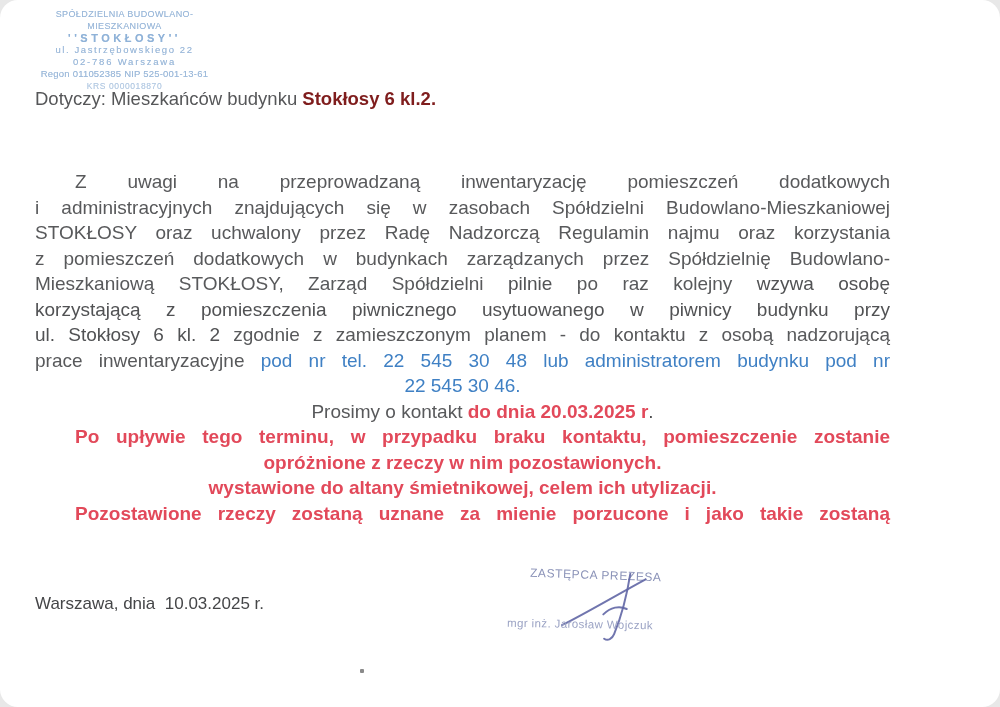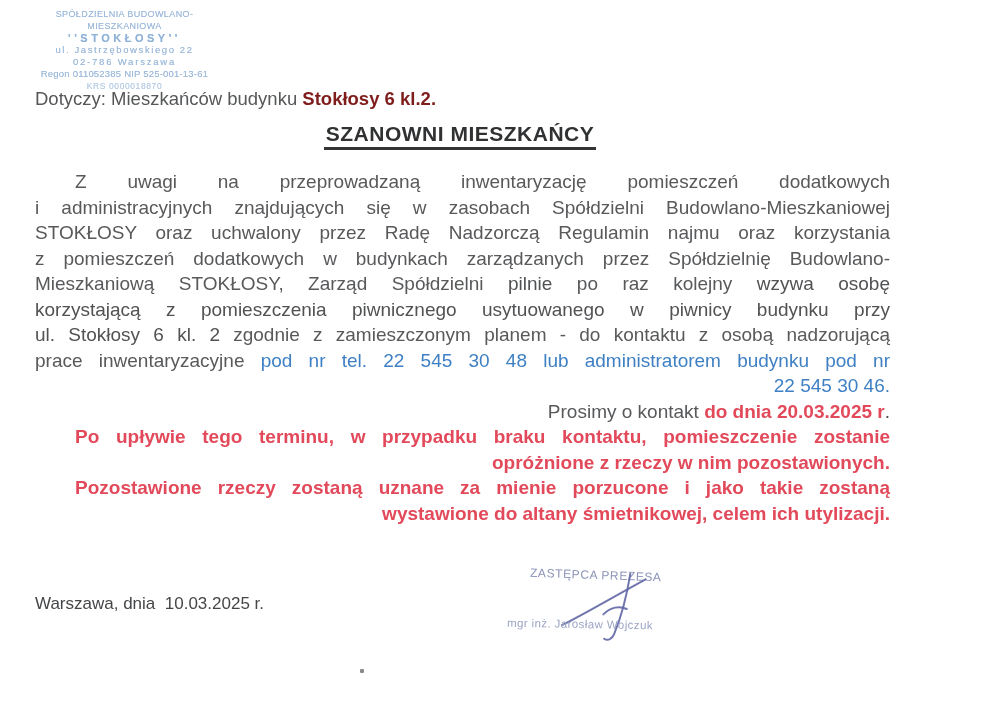--- a/index.html
+++ b/index.html
@@ -1,37 +1,37 @@
 <!DOCTYPE html>
 <html><head>
 <meta charset="utf-8">
 <style>
   html,body { margin:0; padding:0; }
   body { width:1000px; height:707px; background:#e8e8e8; font-family:"Liberation Sans", sans-serif; }
-  .page { position:relative; width:1000px; height:707px; background:#ffffff; overflow:hidden; }
+  .page { position:relative; width:1000px; height:707px; background:#ffffff; overflow:hidden;border-radius:18px; }
 
   
   .stamp { position:absolute; left:22px; top:8px; width:205px; text-align:center;
            color:#9cb9da; text-shadow:0 0 0.6px #b9cfe6; line-height:12px; }
   .stamp .s1 { font-size:9px;   letter-spacing:0.4px; }
   .stamp .s2 { font-size:11px;  letter-spacing:3.5px; font-weight:700; color:#8fb2d8; }
   .stamp .s3 { font-size:9.5px; letter-spacing:1.6px;text-align:center; }
   .stamp .s4 { font-size:9.5px; letter-spacing:1.8px; }
   .stamp .s5 { font-size:9.5px; letter-spacing:0.2px; }
   .stamp .s6 { font-size:8.5px; letter-spacing:0.6px; opacity:0.75; }
 
   .regarding { position:absolute; left:35px; top:88px; font-size:18.5px; color:#565759; }
   .regarding .b { font-weight:700; color:#7f1d1d; }
 
   .title-wrap { position:absolute; left:0; top:122px; width:920px; text-align:center; }
   .title { display:inline-block; font-size:21px; font-weight:700; letter-spacing:0.5px;
            color:#303132; border-bottom:3px solid #333436; padding:0 2px 1px 2px; }
 
   .content { position:absolute; left:35px; top:169px; width:855px; font-size:19px; }
-  .line { line-height:25.5px; text-align:right; white-space:normal; }
+  .line { line-height:25.5px; text-align:center; white-space:normal; }
   .line.jst { text-align:justify; text-align-last:justify; }
   .line.ind { padding-left:40px; }
   .seg-normal  { color:#58595b; }
   .seg-bold    { color:#515254; font-weight:400; }
   .seg-blue    { color:#3f80c4; }
   .seg-redbold { color:#e2495a; font-weight:700;margin-top:28px; }
   .seg-dark    { color:#4a4b4d; }
 
   .date-line { position:absolute; left:35px; top:594px; font-size:17px; color:#454648; white-space:pre; }
 
@@ -54,39 +54,36 @@
     <div class="s1">SPÓŁDZIELNIA BUDOWLANO-MIESZKANIOWA</div>
     <div class="s2">''STOKŁOSY''</div>
     <div class="s3">ul. Jastrzębowskiego 22</div>
     <div class="s4">02-786 Warszawa</div>
     <div class="s5">Regon 011052385  NIP 525-001-13-61</div>
     <div class="s6">KRS 0000018870</div>
   </div>
 
   <div class="regarding"><span>Dotyczy: Mieszkańców budynku </span><span class="b">Stokłosy 6 kl.2.</span></div>
 
-  <div class="title-wrap">
-    <span class="title">SZANOWNI MIESZKAŃCY</span>
-  </div>
 
   <div class="content">
       <div class="line ind jst"><span class="seg-normal">Z uwagi na przeprowadzaną inwentaryzację pomieszczeń dodatkowych</span></div>
       <div class="line jst"><span class="seg-normal">i administracyjnych znajdujących się w zasobach Spółdzielni Budowlano-Mieszkaniowej</span></div>
       <div class="line jst"><span class="seg-normal">STOKŁOSY oraz uchwalony przez Radę Nadzorczą Regulamin najmu oraz korzystania</span></div>
       <div class="line jst"><span class="seg-normal">z pomieszczeń dodatkowych w budynkach zarządzanych przez Spółdzielnię Budowlano-</span></div>
       <div class="line jst"><span class="seg-normal">Mieszkaniową STOKŁOSY, Zarząd Spółdzielni </span><span class="seg-bold">pilnie</span><span class="seg-normal"> po raz kolejny </span><span class="seg-bold">wzywa osobę</span></div>
       <div class="line jst"><span class="seg-bold">korzystającą z pomieszczenia piwnicznego usytuowanego w piwnicy budynku przy</span></div>
       <div class="line jst"><span class="seg-bold">ul. Stokłosy 6 kl. 2</span><span class="seg-normal"> zgodnie z zamieszczonym planem - do kontaktu z osobą nadzorującą</span></div>
       <div class="line jst"><span class="seg-normal">prace inwentaryzacyjne </span><span class="seg-blue">pod nr tel. 22 545 30 48 lub administratorem budynku pod nr</span></div>
       <div class="line"><span class="seg-blue">22 545 30 46.</span></div>
       <div class="line ind"><span class="seg-normal">Prosimy o kontakt </span><span class="seg-redbold">do dnia 20.03.2025 r</span><span class="seg-dark">.</span></div>
       <div class="line ind jst"><span class="seg-redbold">Po upływie tego terminu, w przypadku braku kontaktu, pomieszczenie zostanie</span></div>
       <div class="line"><span class="seg-redbold">opróżnione z rzeczy w nim pozostawionych.</span></div>
+      <div class="line"><span class="seg-redbold">wystawione do altany śmietnikowej, celem ich utylizacji.</span></div>
       <div class="line ind jst"><span class="seg-redbold">Pozostawione rzeczy zostaną uznane za mienie porzucone i jako takie zostaną</span></div>
-      <div class="line"><span class="seg-redbold">wystawione do altany śmietnikowej, celem ich utylizacji.</span></div>
     </div>
 
   <div class="date-line">Warszawa, dnia  10.03.2025 r.</div>
 
   <div class="sig">
     <div class="sig-role">ZASTĘPCA PREZESA</div>
     <svg class="sig-mark" viewBox="0 0 120 80" aria-hidden="true">
       <path d="M6 58 C34 44 64 26 99 7"></path>
       <path d="M82 1 C79 20 73 46 64 68 C62 73 57 76 53 73"></path>
       <path d="M52 46 C60 38 70 36 78 40"></path>

